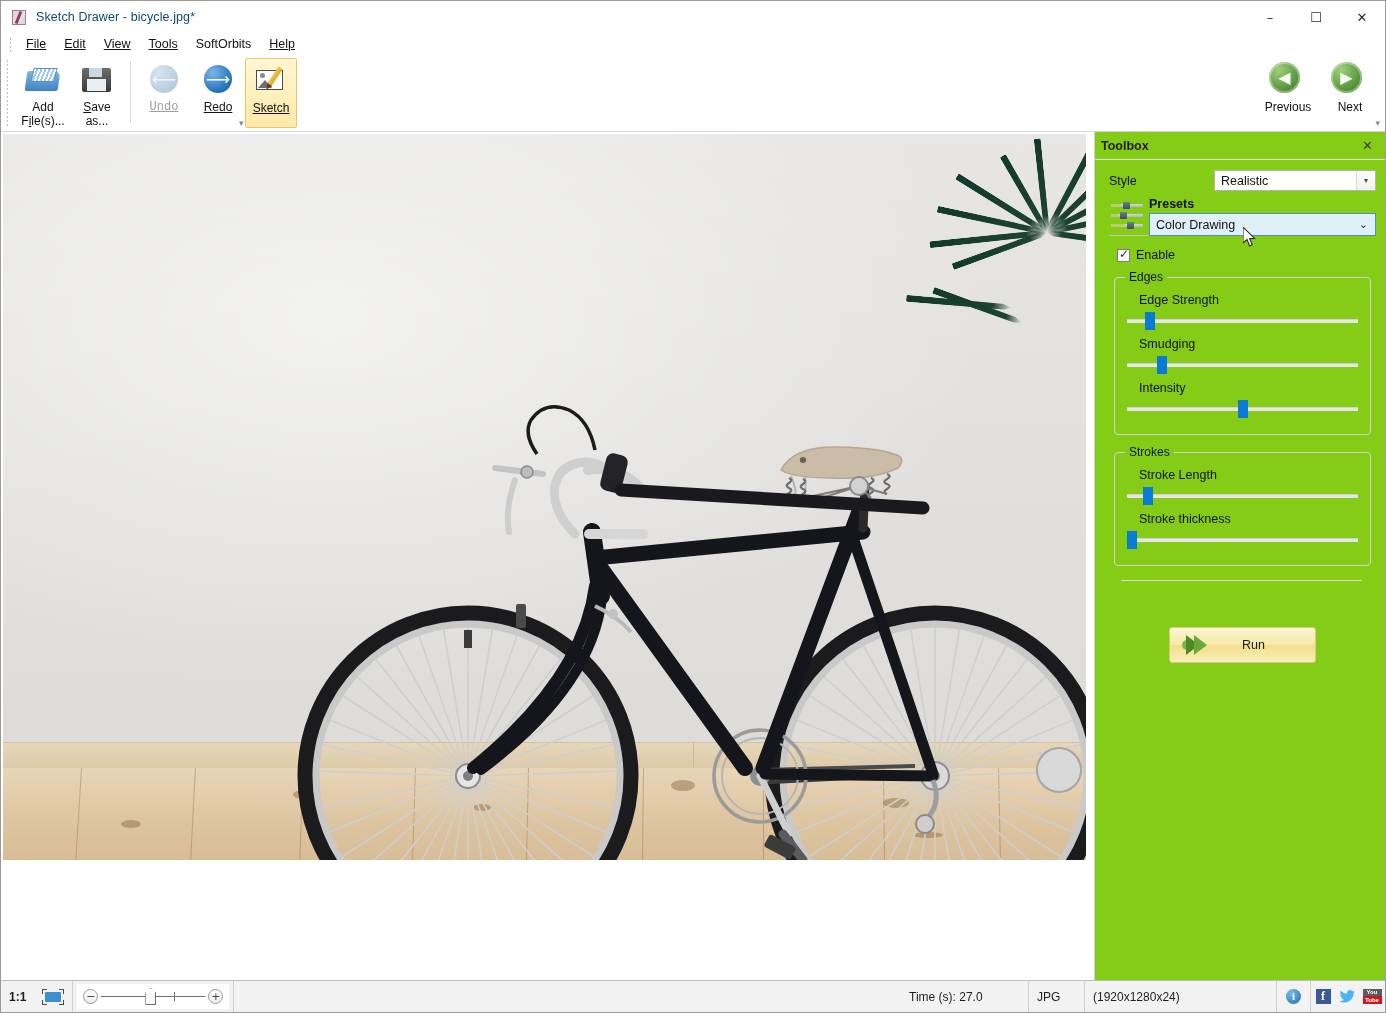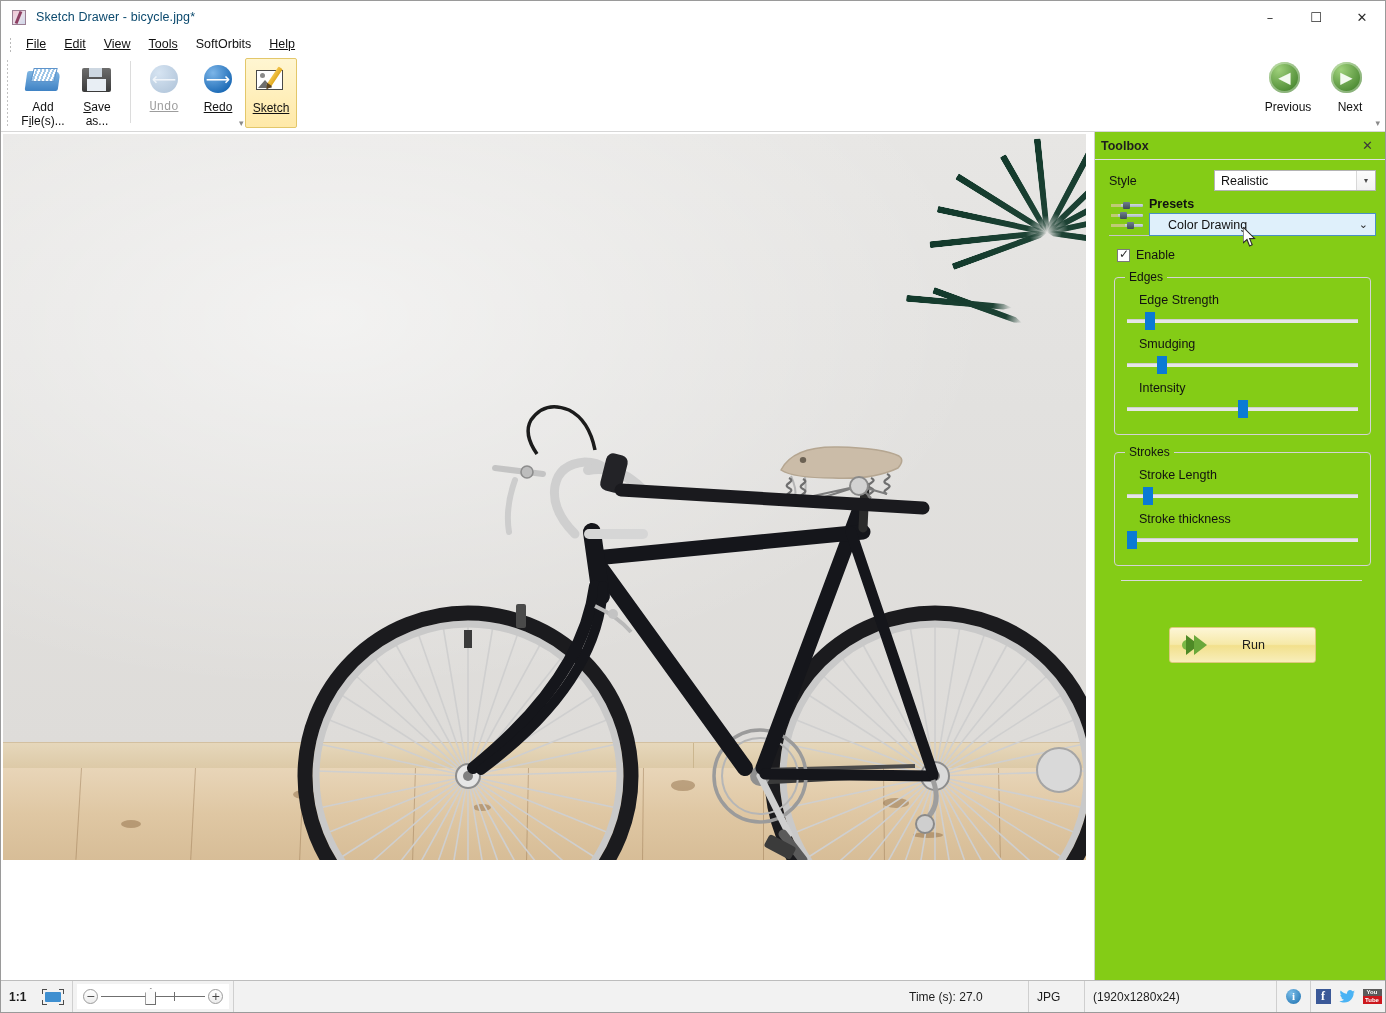--- a/index.html
+++ b/index.html
@@ -248,21 +248,21 @@
   .presets-icon .trow .bar { position:absolute; left:0; top:2px; width:32px; height:3px;
     background:linear-gradient(#cfd8de,#aab8c2); border-radius:1px;}
   .presets-icon .trow .knob { position:absolute; top:0; width:7px; height:7px;
     background:linear-gradient(#6f7f8c,#3e4c58); border-radius:1px;}
   .presets-icon .trow .tint { position:absolute; left:0; top:2px; height:3px; background:#bfca76;}
   .presets-col { flex:1; }
   .presets-label { font-size:12.5px; font-weight:bold; color:#111; margin-bottom:2px; }
   .combo-hl {
     height:23px; background:#dff0fb; border:1px solid #4a90c4;
     display:flex; align-items:center; position:relative;
-    font-size:12.5px; color:#111; padding-left:18px;
+    font-size:12.5px; color:#111; padding-left:6px;
   }
   .combo-hl .chev {
     position:absolute; right:7px; top:4px;
     font-size:11px; color:#2a2a2a; font-family:"DejaVu Sans",sans-serif;
   }
 
   
   .tabs { display:flex; margin-top:13px; height:22px; position:relative; z-index:2;}
   .tab {
     font-size:12px; color:#474747;

